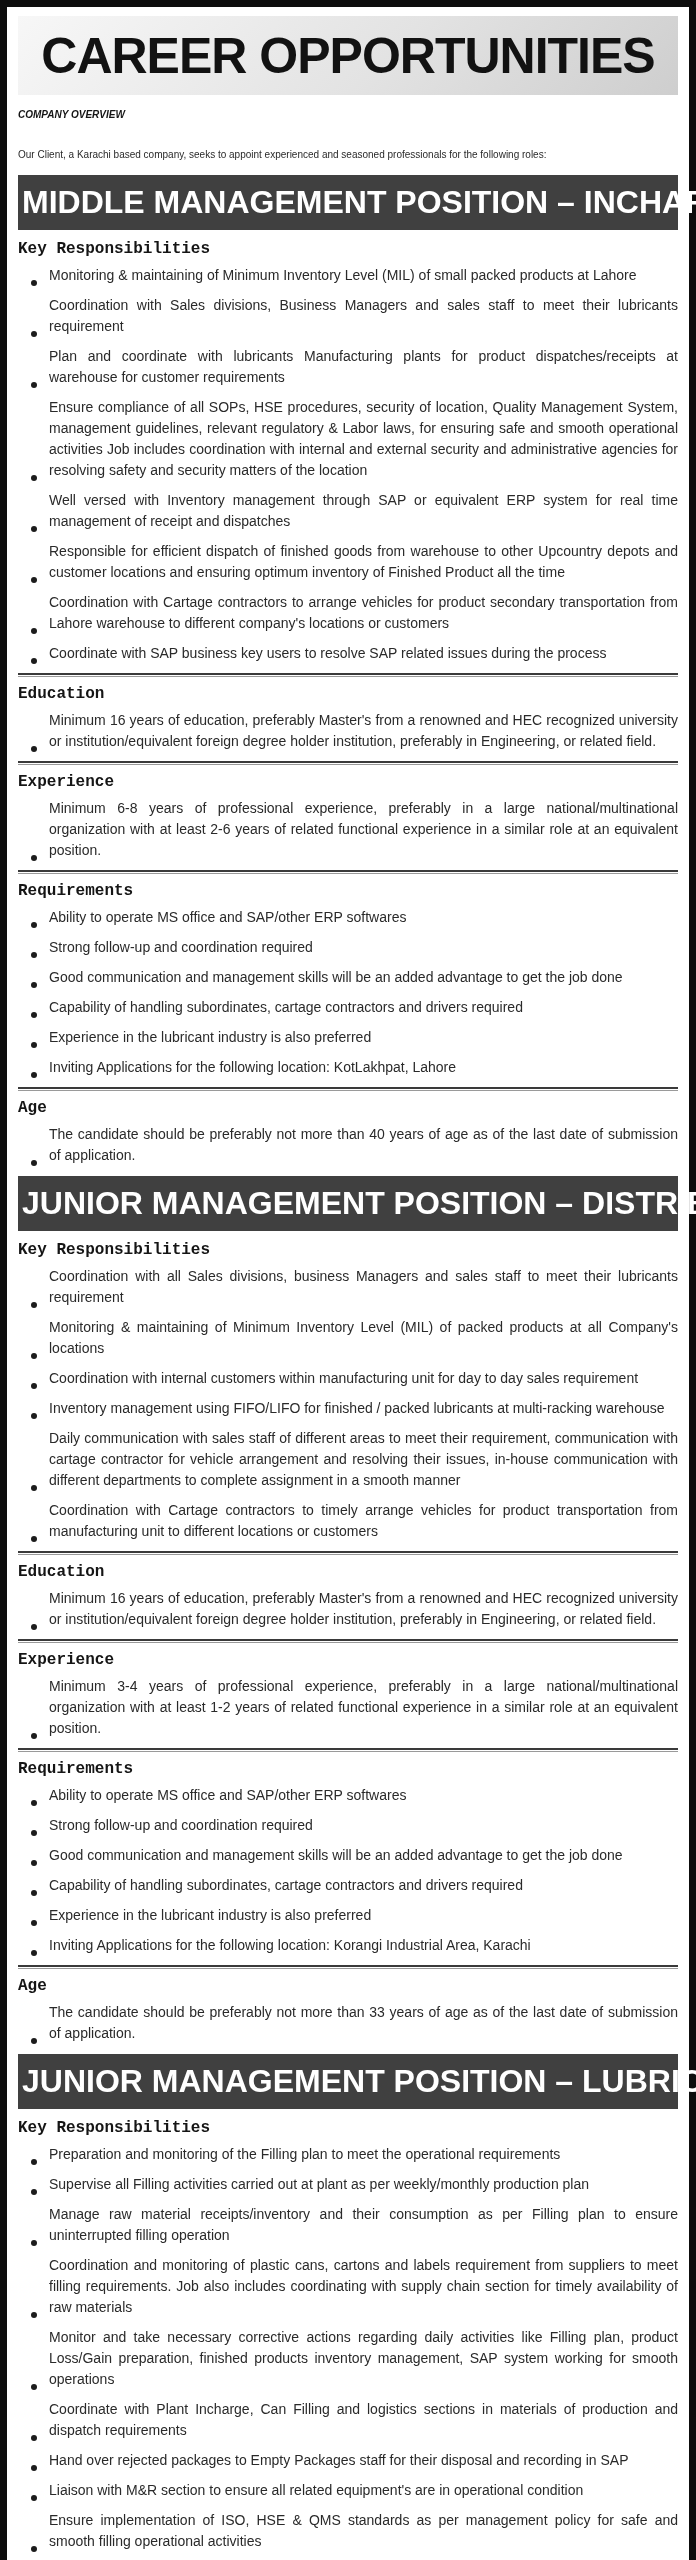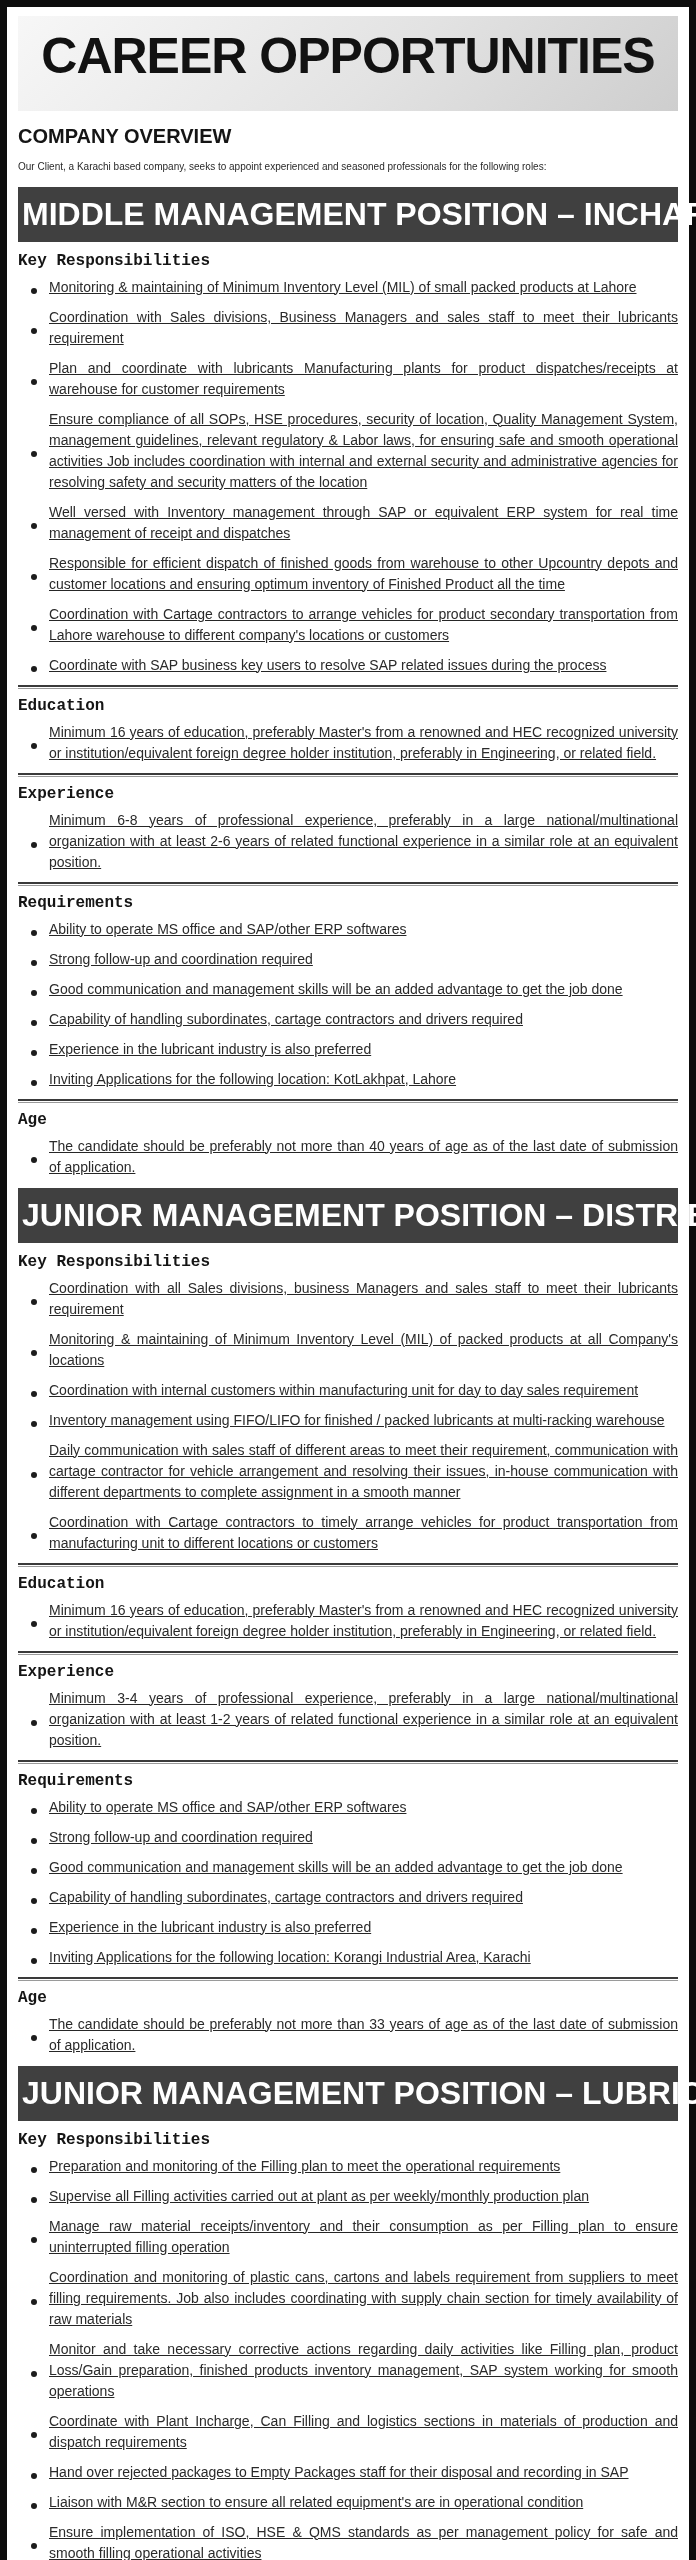--- a/index.html
+++ b/index.html
@@ -13,38 +13,39 @@
     width: 696px;
     min-height: 2560px;
     border: 7px solid #0d0d0d;
     background: #ffffff;
     padding: 9px 11px 12px 11px;
     color: #262626;
   }
   
   .masthead {
     background: linear-gradient(135deg, #f7f7f7 0%, #e3e3e3 55%, #cecece 100%);
-    padding: 14px 6px 28px 6px;
+    padding: 14px 6px 12px 6px;
     text-align: center;
     margin-bottom: 14px;
   }
   .masthead h1 {
     margin: 0;
     font-size: 50px;
     line-height: 1.05;
     font-weight: bold;
     letter-spacing: -1px;
     color: #121212;
     white-space: nowrap;
   }
   .overview-heading {
-    font-size: 20px;
+    font-size: 10px;
     font-weight: bold;
     color: #151515;
-    margin: 4px 0 8px 0;
+    margin: 4px 0 24px 0;
+    font-style: italic;
   }
   .overview-text {
     font-size: 10px;
     line-height: 21px;
     text-align: justify;
     margin: 0 0 10px 0;
     color: #2a2a2a;
   }
   
   .position-banner {
@@ -66,23 +67,22 @@
     margin: 8px 0 7px 0;
     font-family: Liberation Mono, monospace;
   }
   ul.bullet-list {
     list-style: none;
     margin: 0;
     padding: 0;
   }
   .bullet-item {
     display: flex;
-    align-items: center;
+    align-items: flex-end;
     margin: 0 0 9px 0;
-    text-decoration: underline;
   }
   .bullet-item .dot {
     flex: 0 0 auto;
     width: 6px;
     height: 6px;
     border-radius: 50%;
     background: #1c1c1c;
     margin: 7px 12px 0 13px;
   }
   .bullet-item .bt {

